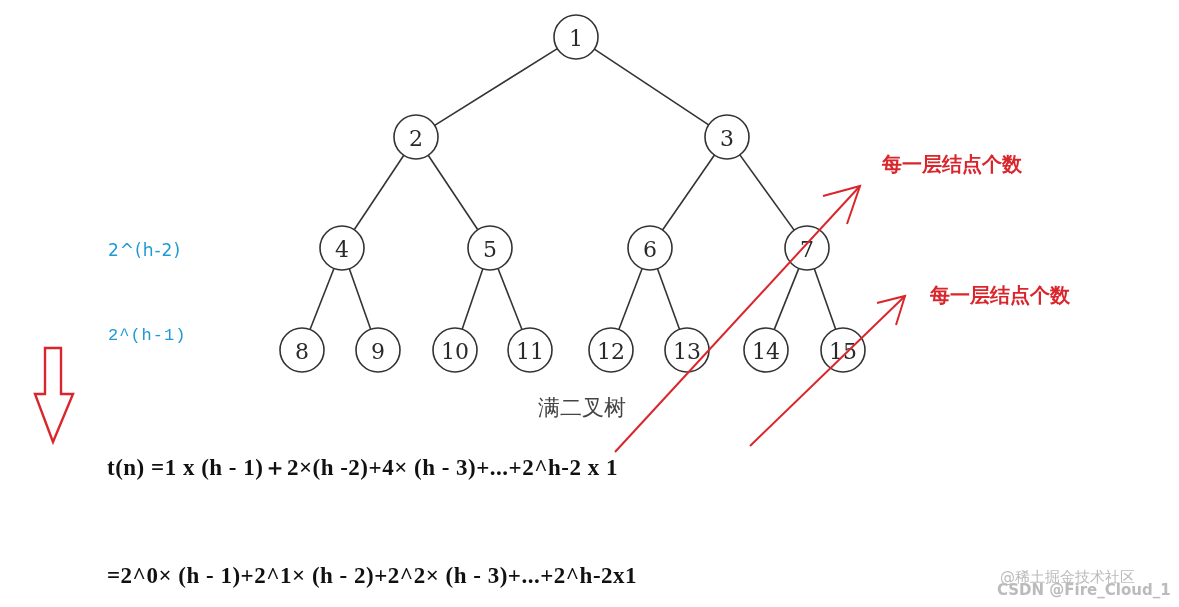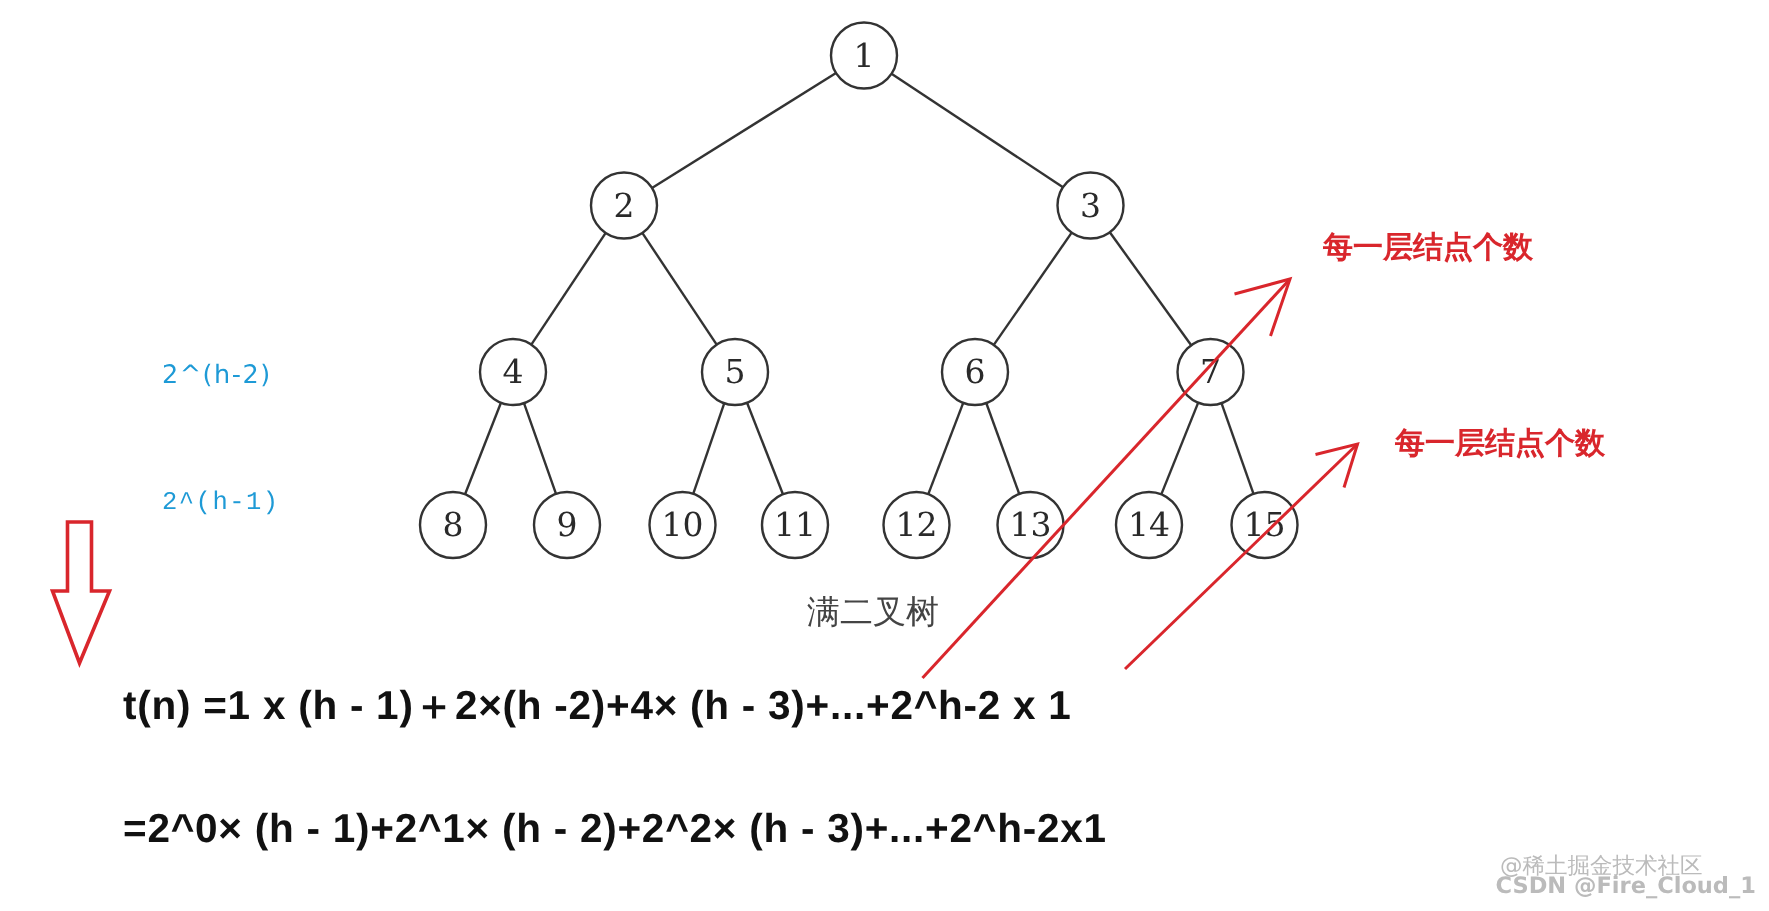--- a/index.html
+++ b/index.html
@@ -4,21 +4,21 @@
 <style>
   html, body { margin: 0; padding: 0; background: #ffffff; }
   body { width: 1179px; height: 607px; position: relative; overflow: hidden; }
   #canvas { position: absolute; left: 0; top: 0; }
   .node-circle { fill: #ffffff; stroke: #333333; stroke-width: 1.6; }
   .edge { stroke: #333333; stroke-width: 1.6; }
   .node-label { font-family: "DejaVu Serif", "Liberation Serif", serif; font-size: 22px; fill: #2a2a2a; text-anchor: middle; dominant-baseline: central; }
   .level-label { position: absolute; font-family: "DejaVu Sans", sans-serif; font-size: 17px; color: #1e9ad6; letter-spacing: 1px; }
   .annot { position: absolute; font-family: Liberation Mono, monospace; font-size: 20px; font-weight: bold; color: #d9262c; }
   .caption { position: absolute; font-family: Liberation Mono, monospace; font-size: 22px; color: #444; }
-  .formula { position: absolute; font-family: Liberation Sans, sans-serif; font-size: 27px; font-weight: bold; color: #111; white-space: pre; letter-spacing: 0.5px; }
+  .formula { position: absolute; font-family: Liberation Serif, serif; font-size: 23px; font-weight: bold; color: #111; white-space: pre; letter-spacing: 0.5px; margin-left: 25px; }
   .watermark { position: absolute; font-family: "DejaVu Sans", sans-serif; font-size: 15px; color: #bbbbbb; white-space: nowrap; }
 </style>
 </head>
 <body>
 
 <svg id="canvas" width="1179" height="607" viewBox="0 0 1179 607">
   <g id="edges">
       <line x1="557.3440373118881" y1="48.65997668006996" x2="434.6559626881119" y2="125.34002331993004" class="edge"></line>
       <line x1="594.3423968734547" y1="49.14728269765213" x2="708.6576031265453" y2="124.85271730234787" class="edge"></line>
       <line x1="403.796595683045" y1="155.30510647543255" x2="354.203404316955" y2="229.69489352456745" class="edge"></line>
@@ -110,16 +110,16 @@
 
 <div class="level-label" style="left:108px; top:240px;">2^(h-2)</div>
 <div class="level-label" style="left:108px; top:326px;font-family:Liberation Mono, monospace;">2^(h-1)</div>
 
 <div class="annot" style="left:882px; top:151px;">每一层结点个数</div>
 <div class="annot" style="left:930px; top:282px;">每一层结点个数</div>
 
 <div class="caption" style="left:538px; top:393px;">满二叉树</div>
 
 <div class="formula" style="left:82px; top:452px;">t(n) =1 x (h - 1)＋2×(h -2)+4× (h - 3)+...+2^h-2 x 1</div>
-<div class="formula" style="left:82px; top:537px;">=2^0× (h - 1)+2^1× (h - 2)+2^2× (h - 3)+...+2^h-2x1</div>
+<div class="formula" style="left:82px; top:563px;">=2^0× (h - 1)+2^1× (h - 2)+2^2× (h - 3)+...+2^h-2x1</div>
 
 <div class="watermark" style="left:1000px; top:568px;text-align:center;">@稀土掘金技术社区</div>
 <div class="watermark" style="left:997px; top:581px;font-weight:bold;">CSDN @Fire_Cloud_1</div>
 
 </body></html>

